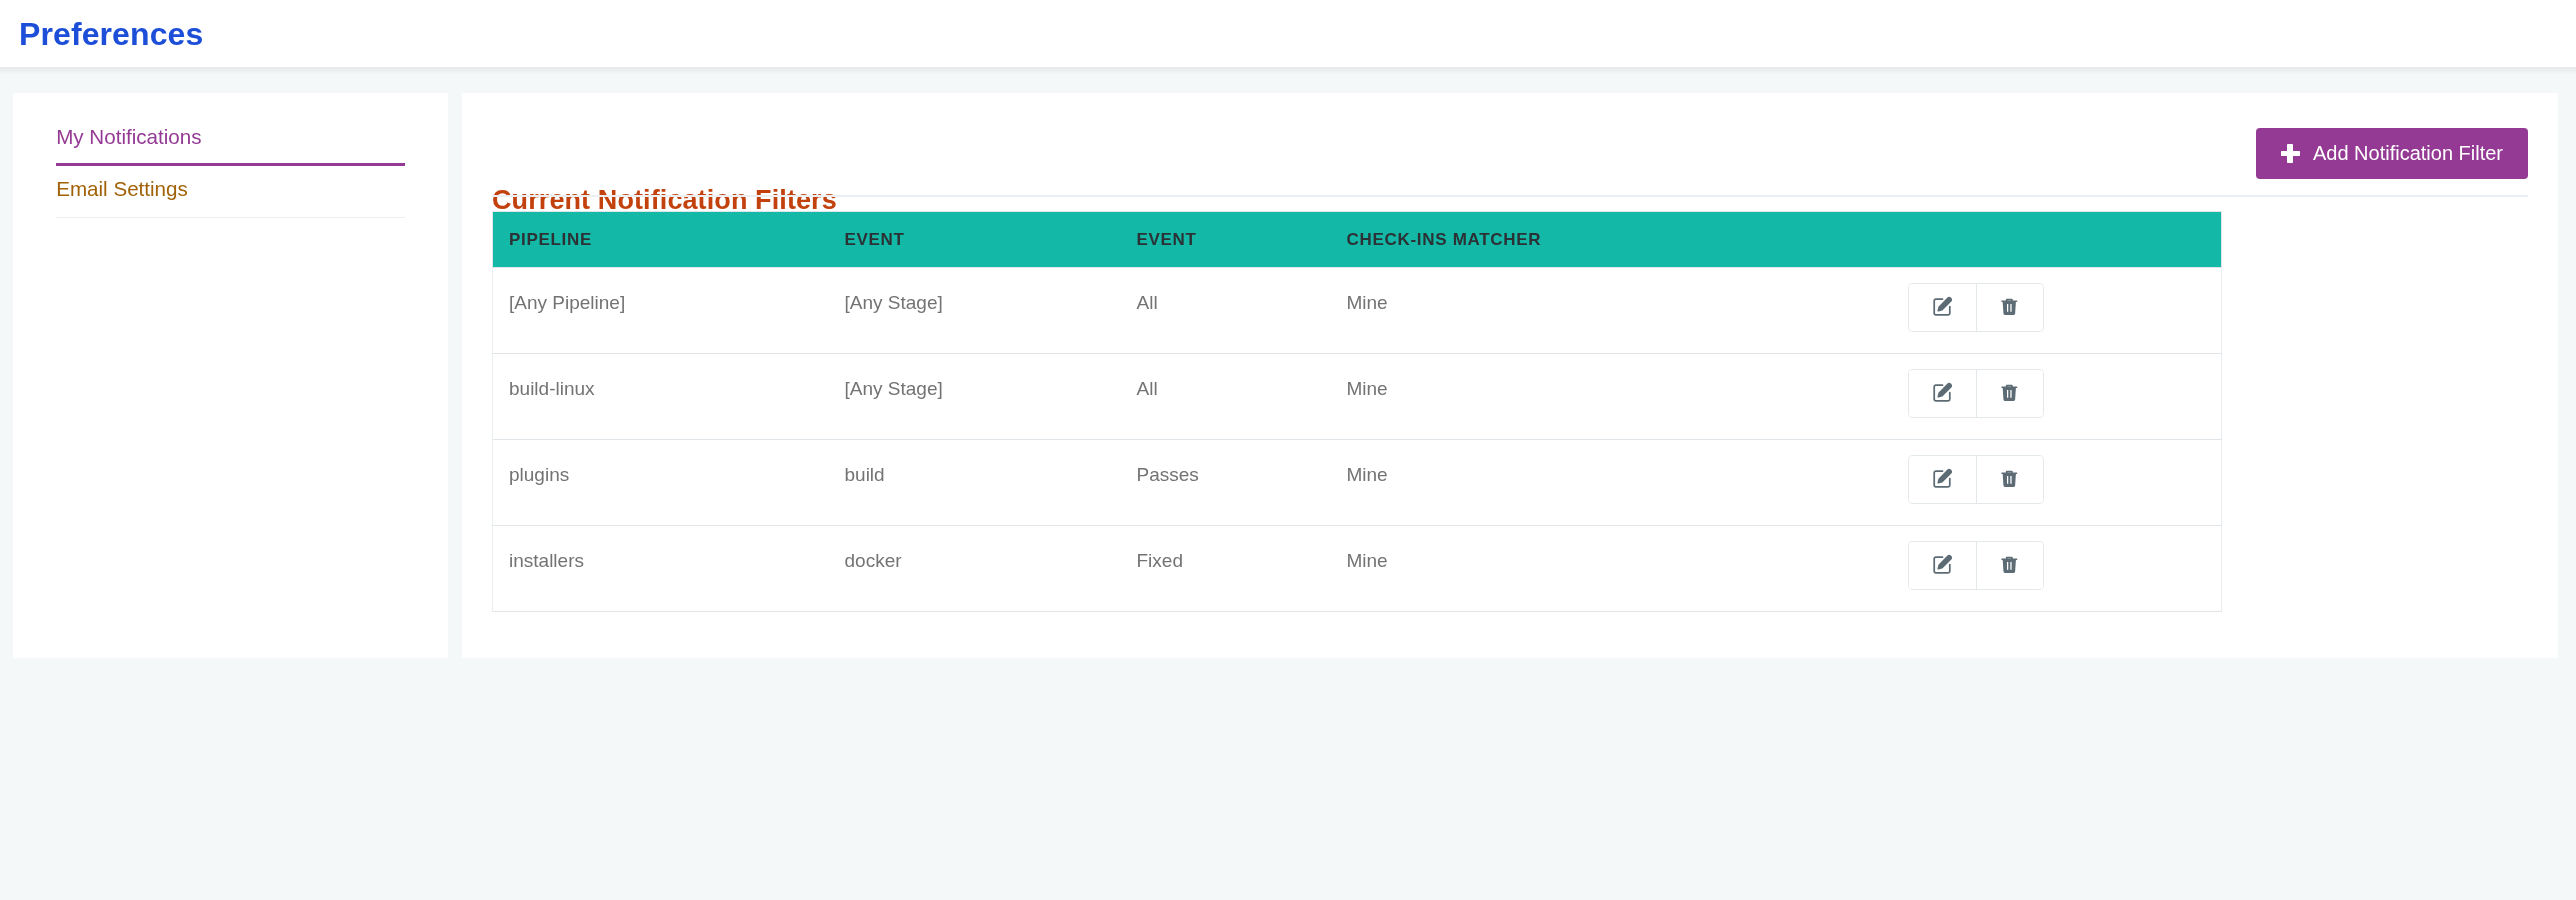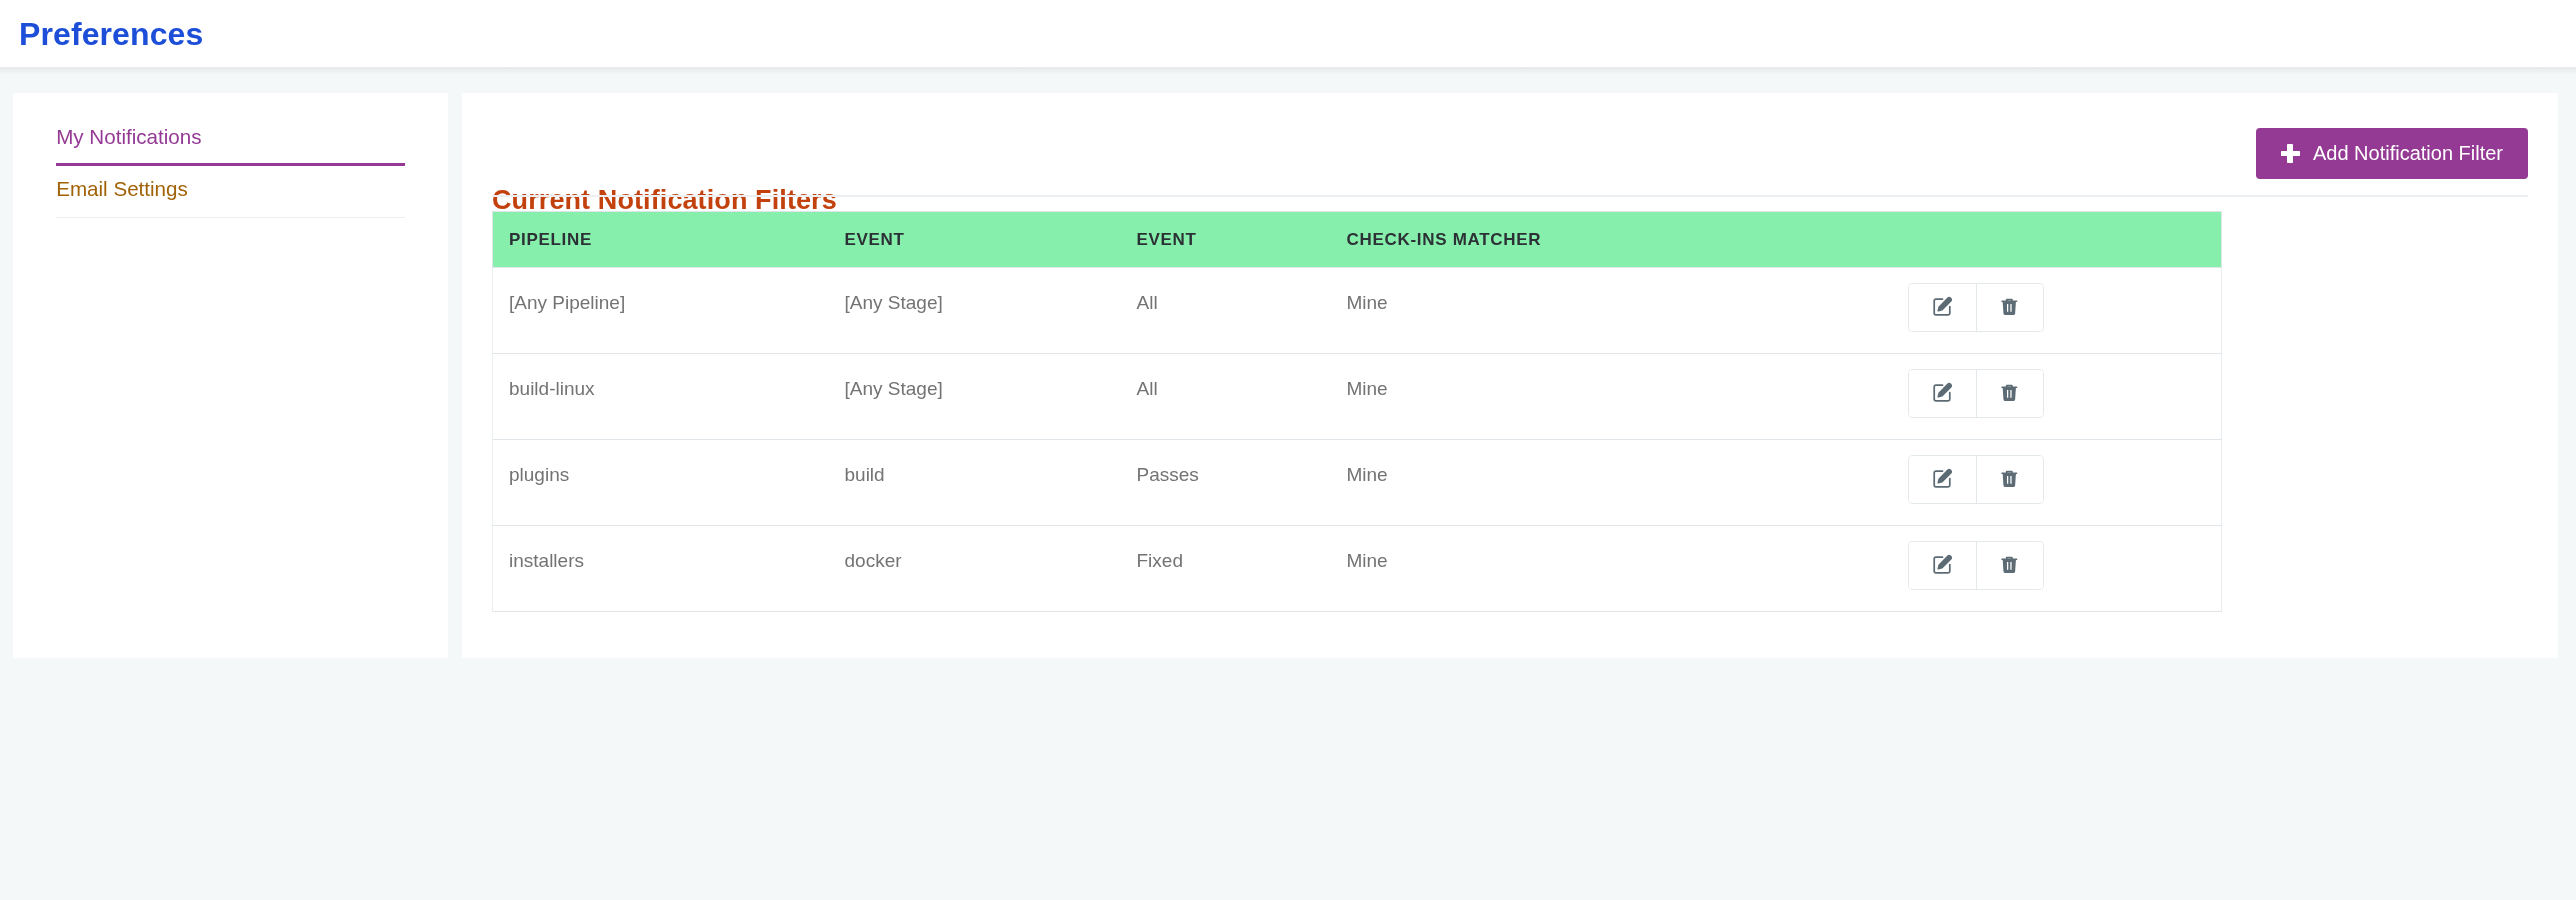--- a/index.html
+++ b/index.html
@@ -161,21 +161,21 @@
   .filters-table {
     position: absolute;
     left: 30px;
     top: 118px;
     width: 1730px;
     border-collapse: collapse;
     table-layout: fixed;
     font-size: 19px;
   }
   .filters-table th {
-    background: #86efac;
+    background: #14b8a6;
     text-align: left;
     font-size: 17px;
     font-weight: 700;
     letter-spacing: 0.7px;
     color: #2b3135;
     padding: 17.6px 0 17.6px 0;
     height: 44px;
     box-sizing: border-box;
     border: 0.7px solid #dfe5e8;
     border-left: none;

